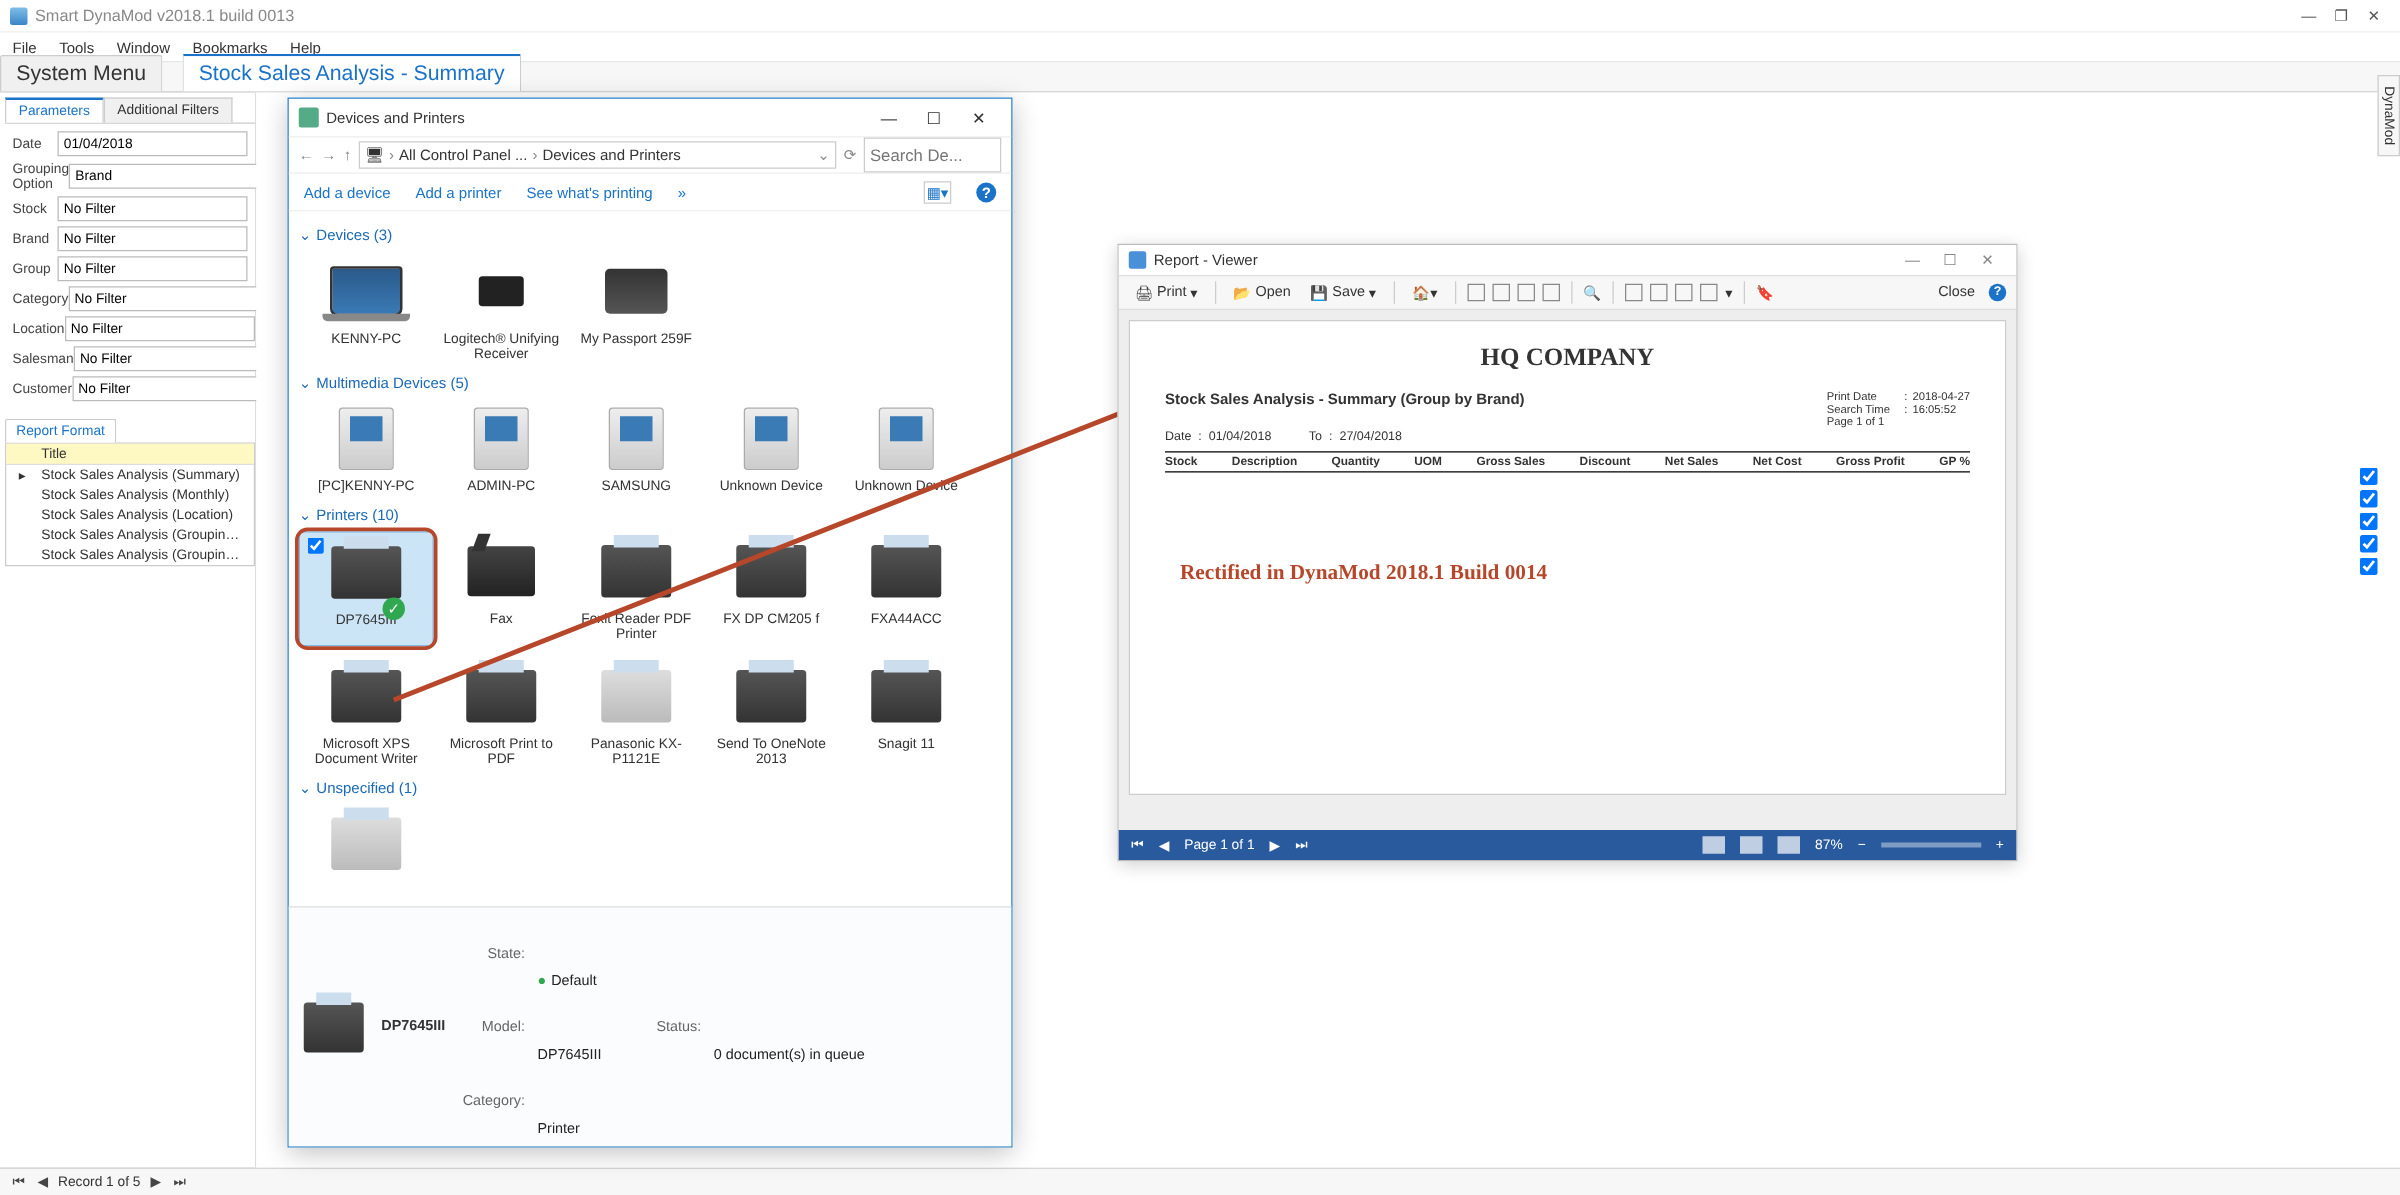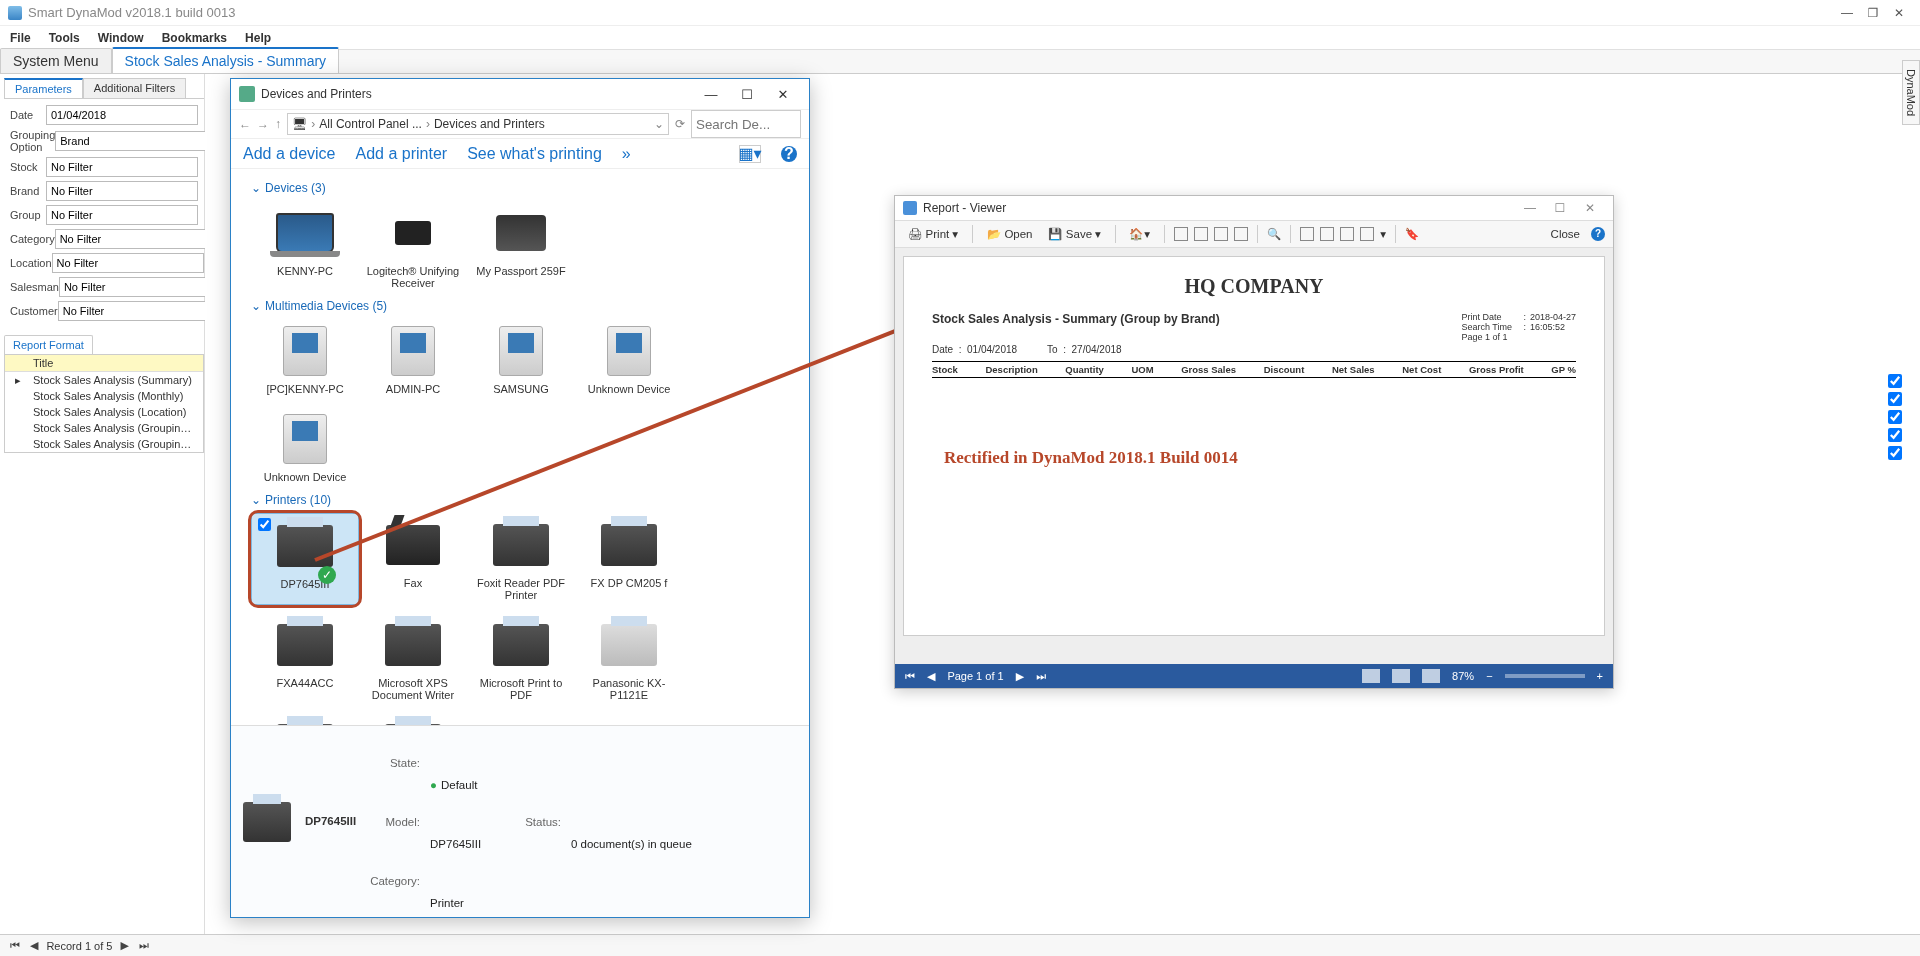--- a/index.html
+++ b/index.html
@@ -4,25 +4,25 @@
 <style>
 * { box-sizing: border-box; margin: 0; padding: 0; font-family: "Segoe UI", Tahoma, sans-serif; }
 body { background: #fff; width: 1920px; height: 956px; position: relative; overflow: hidden; font-size: 12px; color: #333; }
 
 
 .title-bar { height: 26px; display: flex; align-items: center; padding: 0 8px; color: #888; font-size: 13px; border-bottom: 1px solid #eee; }
 .title-bar .app-icon { width: 14px; height: 14px; margin-right: 6px; background: linear-gradient(#7fbde8,#3a85c6); border-radius: 2px; }
 .title-bar .spacer { flex: 1; }
 .title-bar .win-btn { width: 26px; text-align: center; color: #555; font-size: 12px; cursor: pointer; }
 
-.menu-bar { height: 24px; display: flex; align-items: center; padding: 0 10px; gap: 18px; color: #333; border-bottom: 1px solid #e0e0e0; font-size: 12px; font-weight: bold; }
+.menu-bar { height: 24px; display: flex; align-items: center; padding: 0 10px; gap: 18px; color: #333; border-bottom: 1px solid #e0e0e0; font-size: 12px; }
 .menu-bar span { cursor: pointer; }
 
 .tab-strip { height: 24px; display: flex; align-items: flex-end; border-bottom: 1px solid #ccc; background: #f7f7f7; }
-.tab { padding: 4px 12px; border: 1px solid #ccc; border-bottom: none; background: #f0f0f0; margin-right: 0; font-size: 14px; color: #333; border-radius: 2px 2px 0 0; cursor: pointer; }
+.tab { padding: 4px 12px; border: 1px solid #ccc; border-bottom: none; background: #f0f0f0; margin-right: 16px; font-size: 17px; color: #333; border-radius: 2px 2px 0 0; cursor: pointer; }
 .tab.active { background: #fff; color: #1a73c9; border-top: 2px solid #1a73c9; }
 
 .main { display: flex; height: calc(100% - 26px - 24px - 24px - 22px); }
 .left-panel { width: 205px; border-right: 1px solid #ddd; padding: 4px 0 0 4px; }
 .sub-tabs { display: flex; border-bottom: 1px solid #ccc; }
 .sub-tab { padding: 3px 10px; border: 1px solid #ccc; border-bottom: none; font-size: 11px; background: #f0f0f0; cursor: pointer; }
 .sub-tab.active { background: #fff; color: #1a73c9; border-top: 2px solid #1a73c9; }
 
 .param-row { display: flex; align-items: center; margin: 4px 6px; }
 .param-row label { width: 90px; font-size: 11px; color: #444; }
@@ -49,27 +49,27 @@
 .dev-title { height: 30px; display: flex; align-items: center; padding: 0 8px; font-size: 12px; }
 .dev-title .icon { width: 16px; height: 16px; margin-right: 6px; background: #5a8; border-radius: 2px; }
 .dev-title .spacer { flex: 1; }
 .dev-title .wbtn { width: 36px; text-align: center; cursor: pointer; font-size: 13px; }
 .dev-addr { height: 30px; display: flex; align-items: center; padding: 0 8px; gap: 6px; border-top: 1px solid #eee; border-bottom: 1px solid #eee; font-size: 12px; }
 .dev-addr .nav { color: #888; cursor: pointer; }
 .dev-addr .crumb { flex: 1; border: 1px solid #ccc; height: 22px; display: flex; align-items: center; padding: 0 4px; overflow: hidden; }
 .dev-addr .crumb span { white-space: nowrap; }
 .dev-addr .sep { margin: 0 4px; color: #888; }
 .dev-addr .search { width: 110px; border: 1px solid #ccc; height: 28px; padding: 0 4px; color: #888; }
-.dev-tools { height: 30px; display: flex; align-items: center; padding: 0 12px; gap: 20px; border-bottom: 1px solid #eee; font-size: 16px; color: #1a73c9; justify-content: flex-end; }
+.dev-tools { height: 30px; display: flex; align-items: center; padding: 0 12px; gap: 20px; border-bottom: 1px solid #eee; font-size: 12px; color: #1a73c9; justify-content: flex-end; }
 .dev-tools a { cursor: pointer; }
 .dev-tools .spacer { flex: 1; }
 .dev-tools .iconbtn { width: 22px; height: 18px; border: 1px solid #ccc; cursor: pointer; display: inline-flex; align-items: center; justify-content: center; }
 .dev-tools .help { color: #fff; background: #1a73c9; border-radius: 50%; width: 16px; height: 16px; text-align: center; line-height: 16px; font-weight: bold; cursor: pointer; }
 
-.dev-body { flex: 1; overflow: auto; padding: 6px 20px; }
+.dev-body { flex: 1; overflow: auto; padding: 6px 8px; }
 .dev-group-hdr { color: #1a6ab8; font-size: 12px; padding: 6px 0; cursor: pointer; }
 .dev-group-hdr::before { content: "⌄"; margin-right: 4px; }
 .dev-grid { display: flex; flex-wrap: wrap; gap: 8px 0; }
 .dev-item { width: 108px; text-align: center; font-size: 11px; padding: 4px; cursor: pointer; }
 .dev-item .ico { width: 70px; height: 56px; margin: 0 auto 4px; display: flex; align-items: center; justify-content: center; }
 .dev-item.sel { background: #cce5f6; border: 1px solid #7fb8e0; border-radius: 3px; position: relative; }
 .dev-item.sel .check { position: absolute; left: 6px; top: 4px; }
 .dev-item.sel .badge { position: absolute; right: 22px; bottom: 20px; width: 18px; height: 18px; background: #2fa84f; border-radius: 50%; color: #fff; text-align: center; line-height: 18px; font-size: 12px; }
 .dev-item .highlight-ring { position: absolute; inset: -4px; border: 3px solid #b7472a; border-radius: 10px; pointer-events: none; }
 

